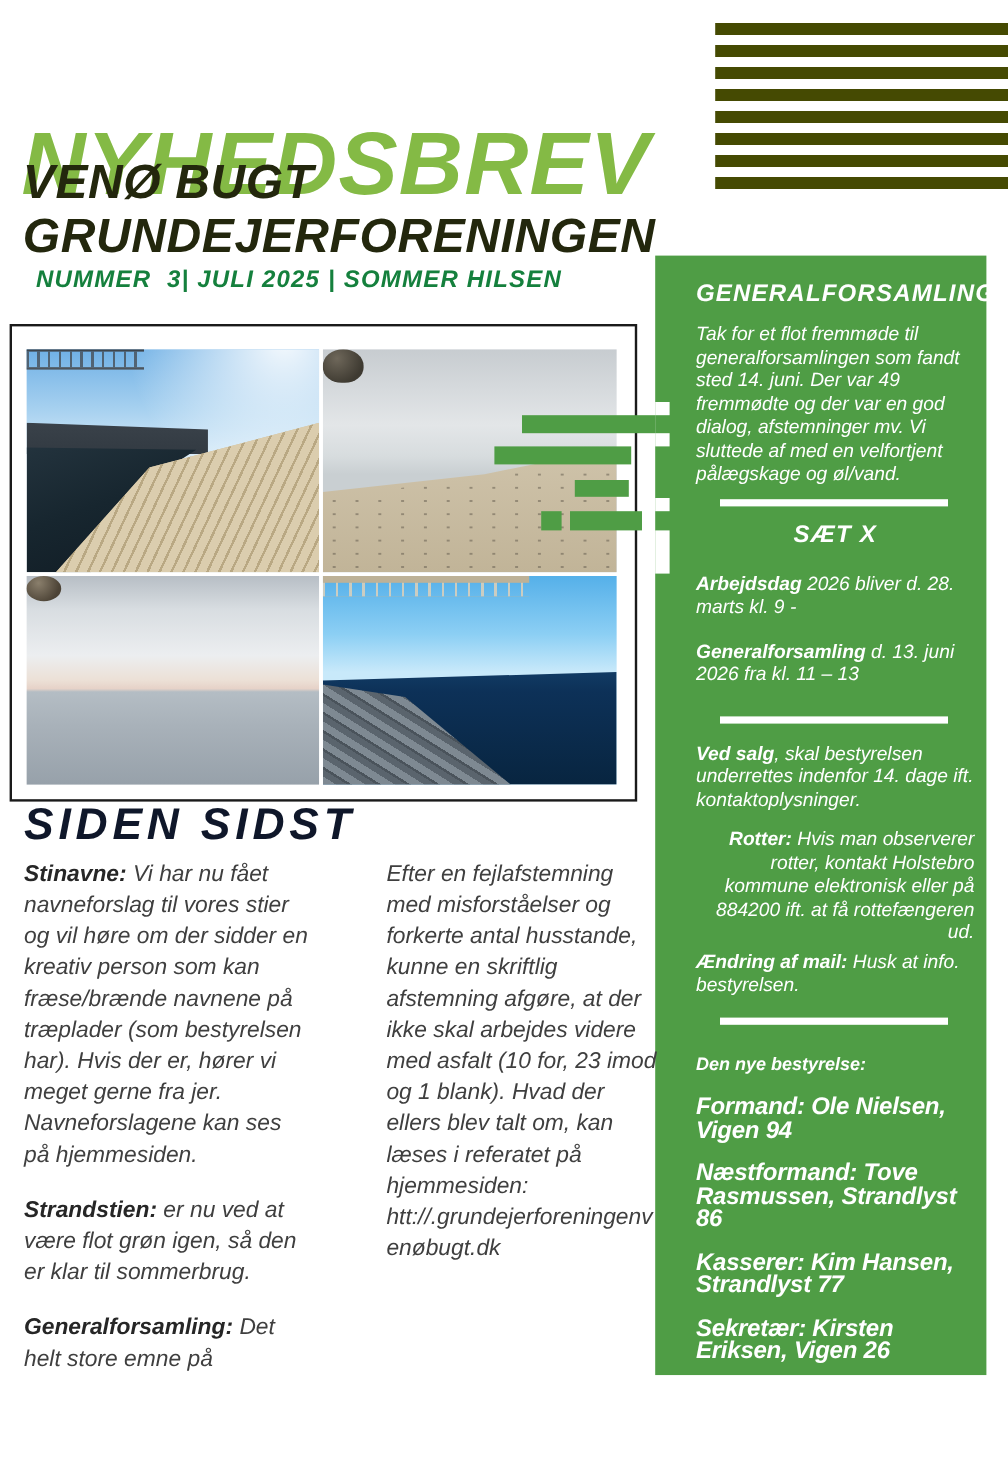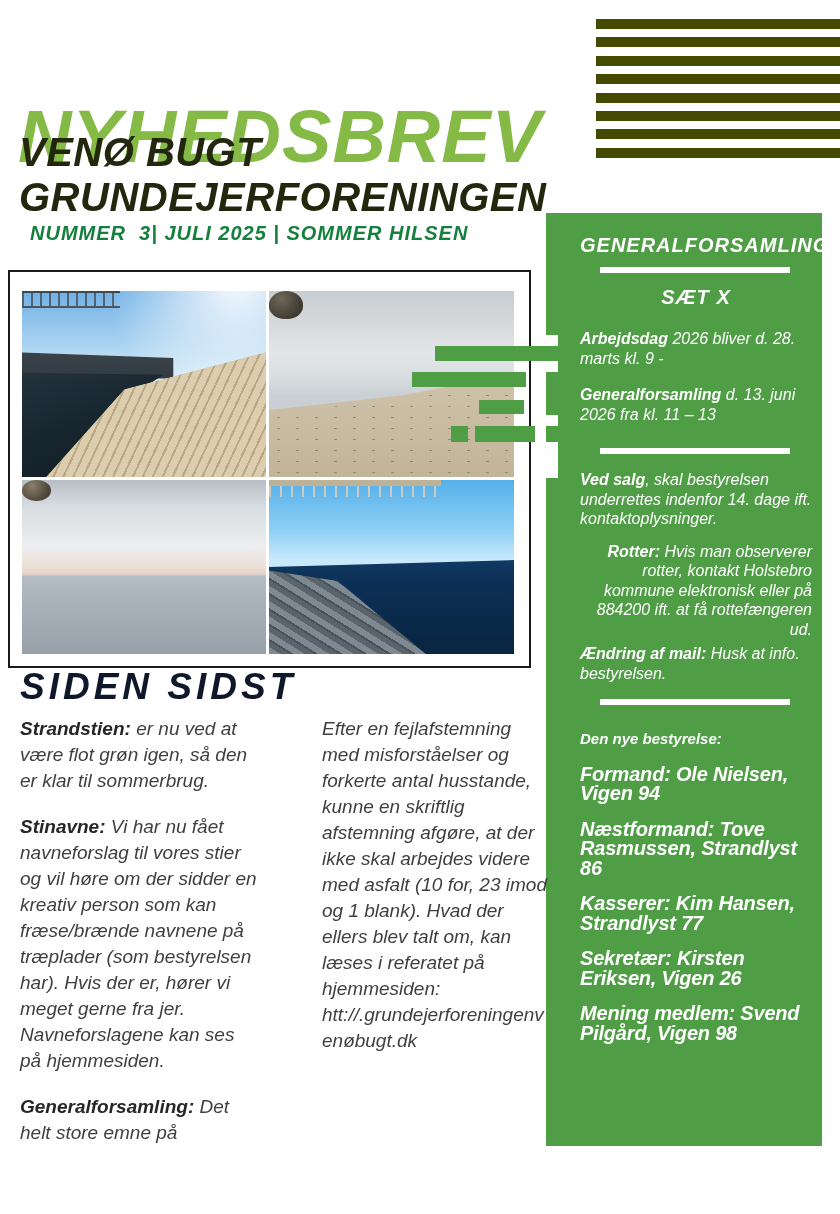--- a/index.html
+++ b/index.html
@@ -143,20 +143,21 @@
   </div>
 
   <div class="bar" style="left:435px;top:346px;width:111px;height:15px;"></div>
   <div class="bar" style="left:412px;top:372px;width:114px;height:15px;"></div>
   <div class="bar" style="left:479px;top:400px;width:45px;height:14px;"></div>
   <div class="bar" style="left:451px;top:426px;width:17px;height:16px;"></div>
   <div class="bar" style="left:475px;top:426px;width:60px;height:16px;"></div>
 
   <aside class="sidebar">
     <h2 class="sb-h">GENERALFORSAMLING</h2>
+    <p class="sb-p mt12"><span>Tak for et flot fremmøde til generalforsamlingen som fandt sted 14. juni. Der var 49 fremmødte og der var en god dialog, afstemninger mv. Vi sluttede af med en velfortjent pålægskage og øl/vand.</span></p>
 
     <div class="rule mt10"></div>
 
     <h2 class="sb-h mt12">SÆT X</h2>
     <p class="sb-p mt20"><span class="lead">Arbejdsdag</span><span> 2026 bliver d. 28. marts kl. 9 -</span></p>
     <p class="sb-p mt17"><span class="lead">Generalforsamling</span><span> d. 13. juni 2026 fra kl. 11 – 13</span></p>
 
     <div class="rule mt24"></div>
 
     <p class="sb-p mt16"><span class="lead">Ved salg</span><span>, skal bestyrelsen underrettes indenfor 14. dage ift. kontaktoplysninger.</span></p>
@@ -174,22 +175,22 @@
   </aside>
 
   <div class="notch" style="left:546px;top:335px;width:12px;height:11px;"></div>
   <div class="notch" style="left:546px;top:361px;width:12px;height:11px;"></div>
   <div class="notch" style="left:546px;top:415px;width:12px;height:11px;"></div>
   <div class="notch" style="left:546px;top:442px;width:12px;height:36px;"></div>
 
   <h2 class="section-h">SIDEN SIDST</h2>
 
   <div class="col col1">
+    <p><span class="lead">Stinavne:</span><span> Vi har nu fået navneforslag til vores stier og vil høre om der sidder en kreativ person som kan fræse/brænde navnene på træplader (som bestyrelsen har). Hvis der er, hører vi meget gerne fra jer. Navneforslagene kan ses på hjemmesiden.</span></p>
     <p><span class="lead">Strandstien:</span><span> er nu ved at være flot grøn igen, så den er klar til sommerbrug.</span></p>
-    <p><span class="lead">Stinavne:</span><span> Vi har nu fået navneforslag til vores stier og vil høre om der sidder en kreativ person som kan fræse/brænde navnene på træplader (som bestyrelsen har). Hvis der er, hører vi meget gerne fra jer. Navneforslagene kan ses på hjemmesiden.</span></p>
     <p><span class="lead">Generalforsamling:</span><span> Det helt store emne på generalforsamlingen i år var om der skal arbejdes videre med asfalt.</span></p>
   </div>
 
   <div class="col col2">
     <p><span class="lead"></span><span>Efter en fejlafstemning med misforståelser og forkerte antal husstande, kunne en skriftlig afstemning afgøre, at der ikke skal arbejdes videre med asfalt (10 for, 23 imod og 1 blank). Hvad der ellers blev talt om, kan læses i referatet på hjemmesiden: htt://.grundejerforeningenvenøbugt.dk</span></p>
 
   </div>
 
 </div>
 

